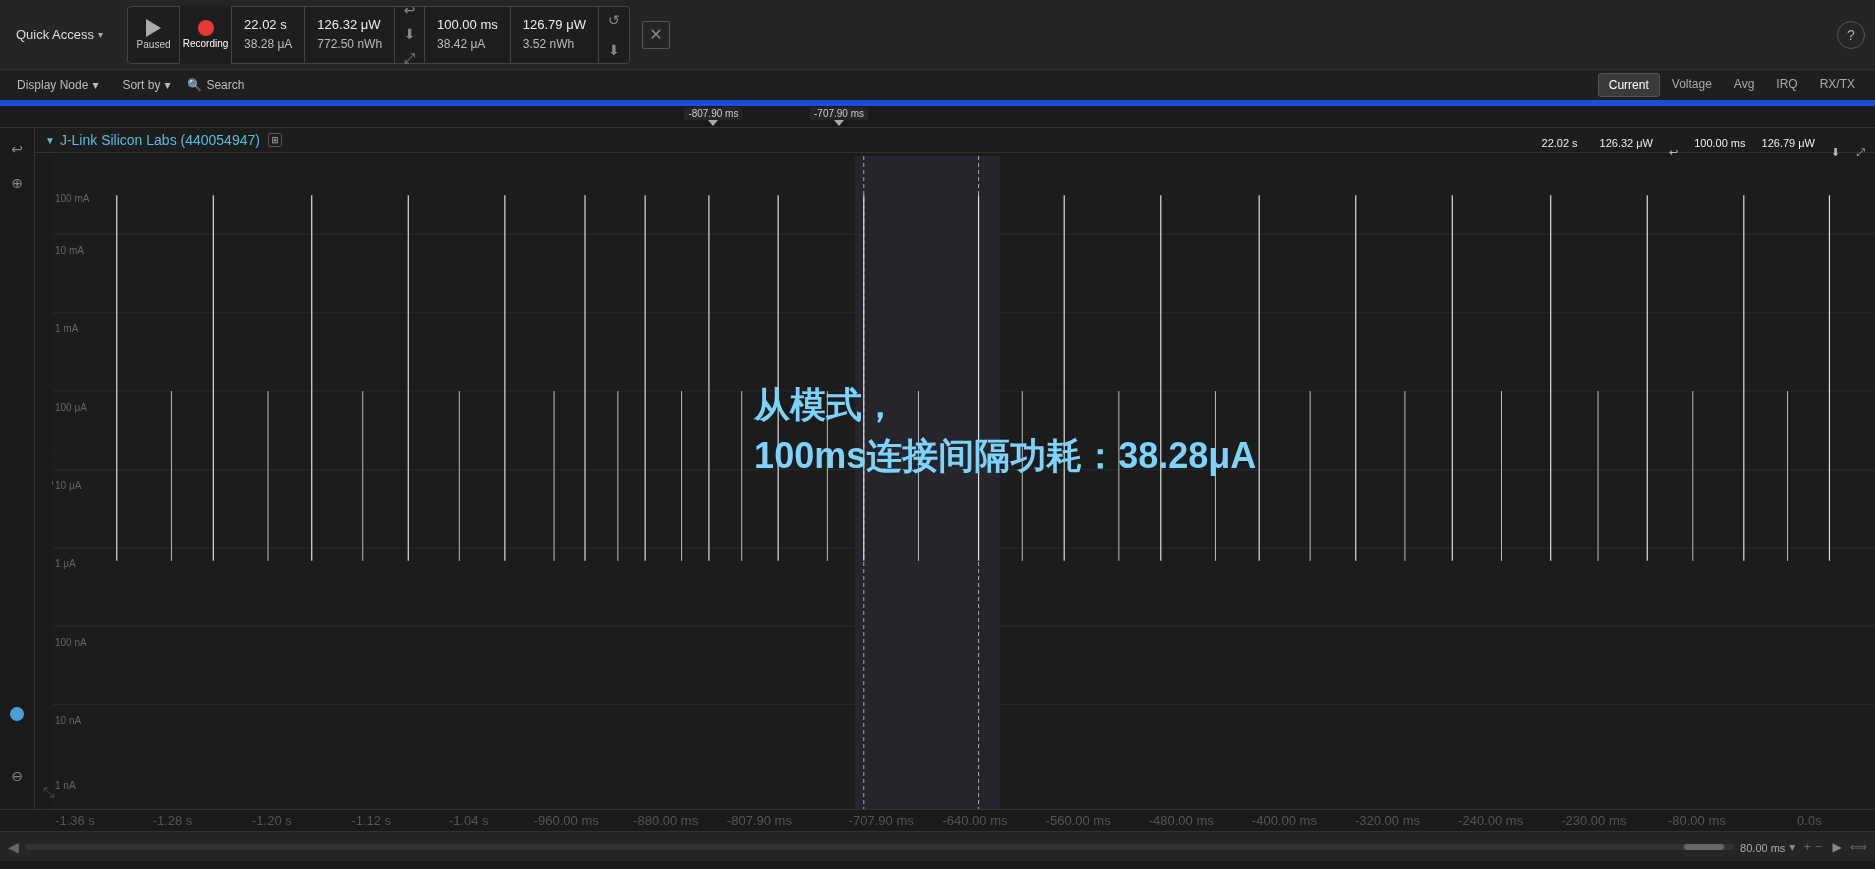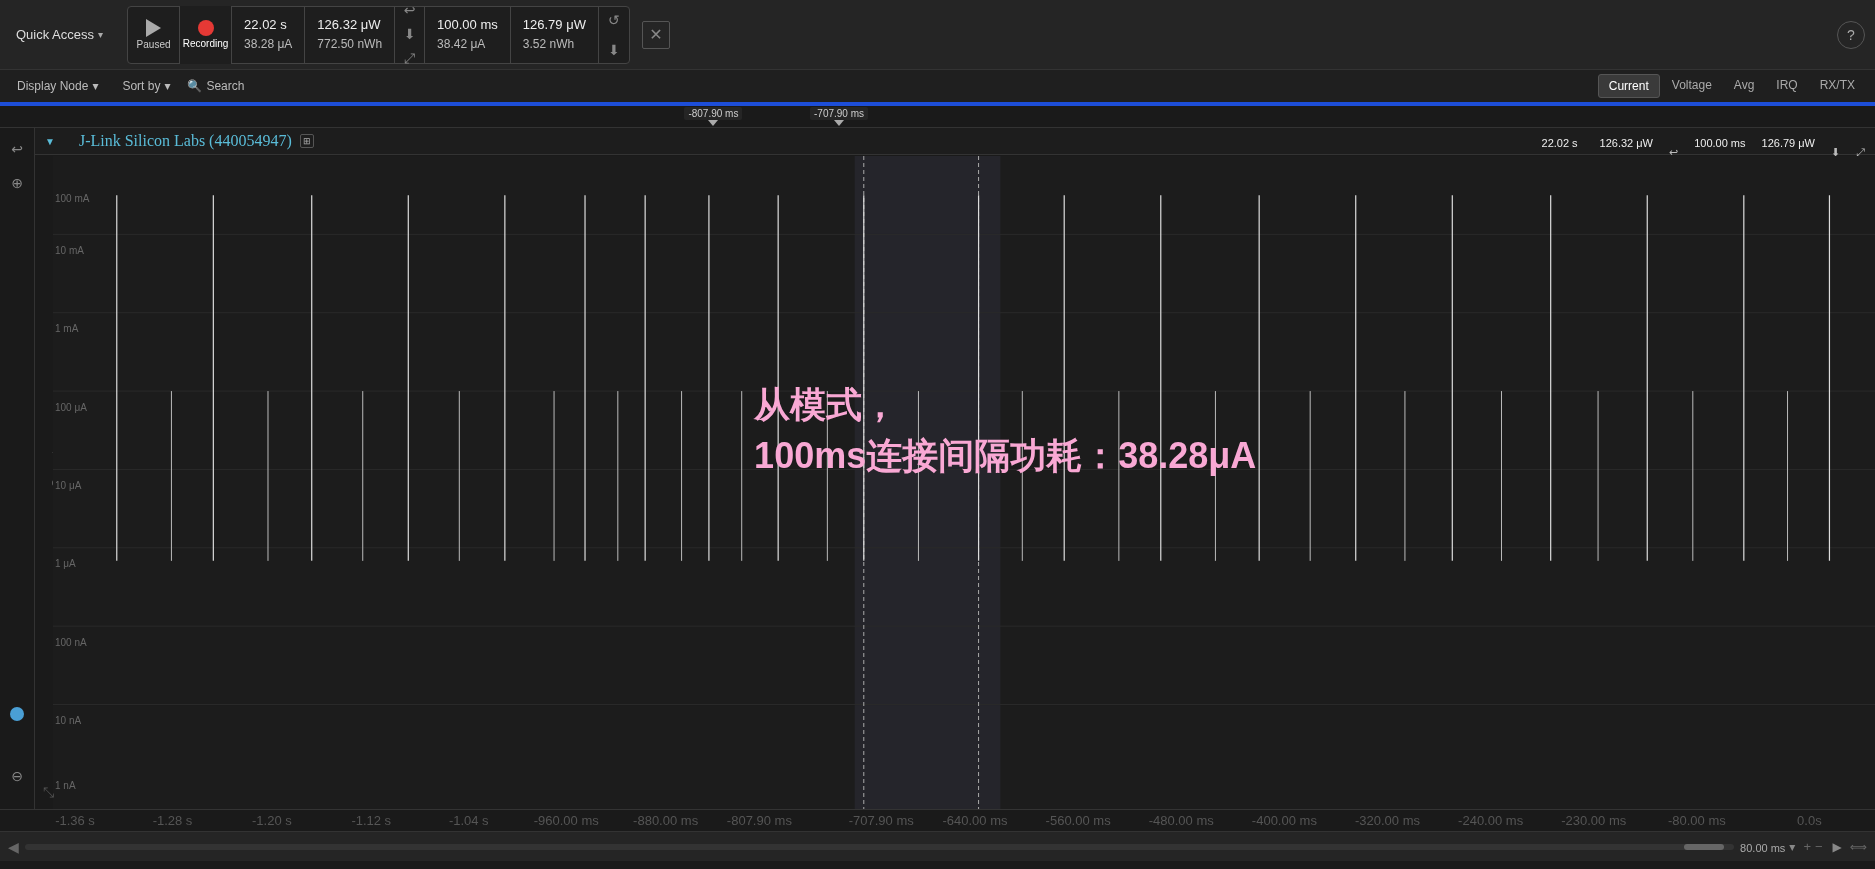--- a/index.html
+++ b/index.html
@@ -154,21 +154,21 @@
       color: #aaa; cursor: pointer; font-size: 14px;
     }
 
     
     #filter-bar {
       display: flex;
       align-items: center;
       background: #1f1f1f;
       height: 36px;
       padding: 0 10px;
-      border-bottom: 4px solid #1d4ed8;
+      border-bottom: 6px solid #1d4ed8;
       gap: 10px;
     }
 
     .filter-btn {
       display: flex; align-items: center; gap: 4px;
       color: #bbb; font-size: 12px; cursor: pointer;
       padding: 3px 7px; border-radius: 3px;
     }
 
     .search-area {
@@ -248,21 +248,21 @@
       background: #1a1a1a;
       overflow: hidden;
     }
 
     .chart-header {
       display: flex; align-items: center;
       padding: 4px 10px;
       background: #1d1d1d;
       border-bottom: 1px solid #333;
     }
-    .chart-title { color: #5abcd8; font-size: 16px; margin-left: 24px; font-family: Liberation Serif, serif; }
+    .chart-title { color: #5abcd8; font-size: 14px; margin-left: 5px; }
     .chart-node-badge {
       width: 14px; height: 14px;
       border-radius: 2px; border: 1px solid #555;
       display: flex; align-items: center; justify-content: center;
       color: #aaa; font-size: 9px; margin-left: 8px; cursor: pointer;
     }
     .chart-triangle { color: #5abcd8; font-size: 10px; }
 
     
     .chart-stats-bar {
@@ -279,21 +279,21 @@
     }
 
     
     .annotation-overlay {
       position: absolute;
       left: 50%; top: 40%;
       transform: translate(-40%, -20%);
       pointer-events: none;
     }
     .annotation-text {
-      color: #f9a8d4;
+      color: #7dd3fc;
       font-size: 36px;
       font-weight: bold;
       line-height: 1.4;
       white-space: nowrap;
     }
 
     
     #time-axis {
       height: 22px;
       background: #1a1a1a;

